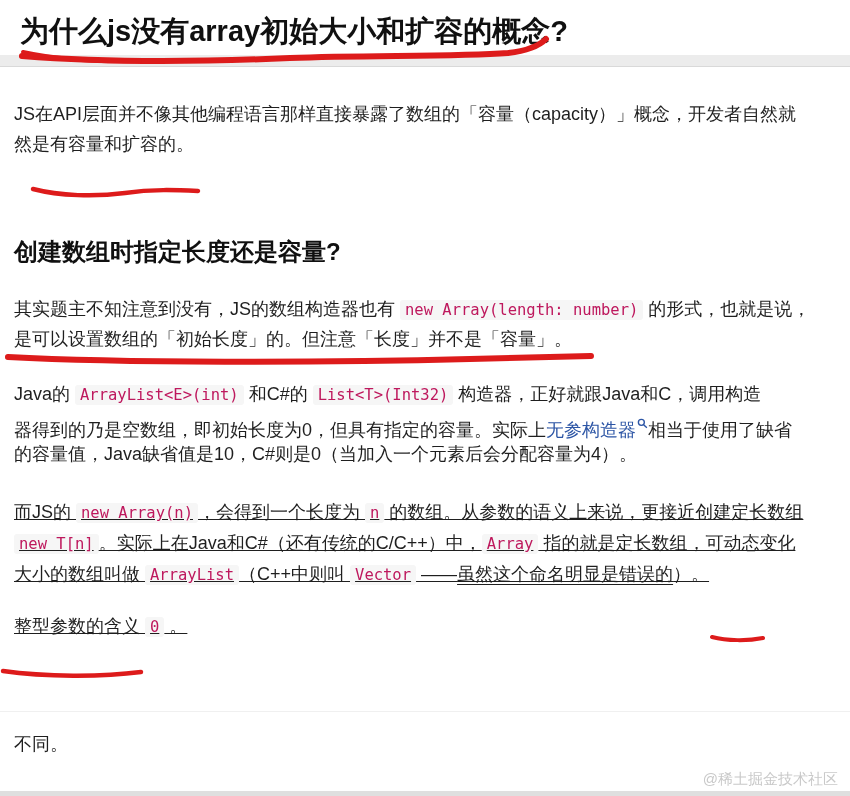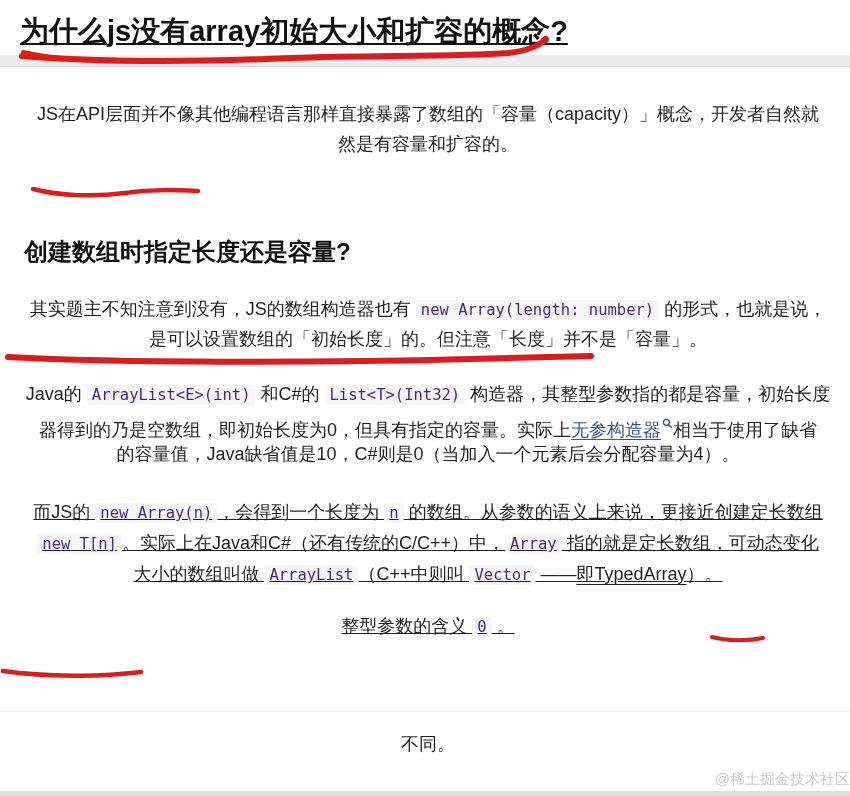--- a/index.html
+++ b/index.html
@@ -8,64 +8,62 @@
     position:relative;
     background:#ffffff;
     font-family:"Liberation Sans","DejaVu Sans",sans-serif;
     color:var(--text,#1f1f1f);
     overflow:hidden;
   }
   .h1 {
     position:absolute; left:20px; top:12px;
     font-size:29px; font-weight:bold; color:#101010;
     white-space:nowrap;
-    text-decoration:underline;
   }
   .band {
     position:absolute; left:0; top:55px; width:850px; height:12px;
     background:var(--band,#ececec);
     border-bottom:1px solid var(--band-border,#d9d9d9);
   }
   .h2 {
-    position:absolute; left:24px; top:236px;
+    position:absolute; left:14px; top:236px;
     font-size:24px; font-weight:bold; color:#101010;
     white-space:nowrap;
   }
-  .para { position:absolute; left:14px; width:828px; font-size:18px;text-align:center; }
+  .para { position:absolute; left:14px; width:828px; font-size:18px; }
   .para .line { height:30px; line-height:30px; white-space:nowrap; }
   .para.lh31 .line { height:31px; line-height:31px;text-decoration:underline; }
   #p1{top:99px} #p2{top:294px} #p3{top:379px}
   #p4{top:497px} #p5{top:611px} #p6{top:729px}
   code.chip {
     font-family:"DejaVu Sans Mono","Liberation Mono",monospace;
     font-size:15.5px;
     background:var(--code-bg,#f6f6f6);
-    color:#4c1d95;
+    color:#be185d;
     padding:1px 5px;
     border-radius:3px;
   }
   a.slink {
     color:var(--link-blue,#2c55a5);
-    text-decoration:underline;
     text-underline-offset:3px;
     text-decoration-thickness:1px;
     cursor:pointer;
   }
   a.slink sup { margin-left:1px; }
   .uline {
     text-decoration:underline;
     text-underline-offset:4px;
     text-decoration-thickness:1px;
   }
   .divider {
     position:absolute; left:0; top:711px; width:850px; height:1px;
     background:var(--divider,#f0f0f0);
   }
   .watermark {
-    position:absolute; right:0; top:770px;
+    position:absolute; right:12px; top:770px;
     font-size:15px; color:var(--watermark,#c9c9c9);
     white-space:nowrap;
   }
   .bottombar {
     position:absolute; left:0; top:791px; width:850px; height:5px;
     background:var(--bottom-bar,#dfdfdf);
   }
   #annotations {
     position:absolute; left:0; top:0; width:850px; height:796px;
     pointer-events:none; z-index:5;
@@ -83,31 +81,31 @@
     <div class="line"><span>然是有容量和扩容的。</span></div>
   </div>
 
 <h2 class="h2">创建数组时指定长度还是容量?</h2>
 
 <div id="p2" class="para">
     <div class="line"><span>其实题主不知注意到没有，JS的数组构造器也有 </span><code class="chip">new Array(length: number)</code><span> 的形式，也就是说，</span></div>
     <div class="line"><span>是可以设置数组的「初始长度」的。但注意「长度」并不是「容量」。</span></div>
   </div>
 <div id="p3" class="para">
-    <div class="line"><span>Java的 </span><code class="chip">ArrayList&lt;E&gt;(int)</code><span> 和C#的 </span><code class="chip">List&lt;T&gt;(Int32)</code><span> 构造器，其整型参数指的都是容量，初始长度</span></div>
+    <div class="line"><span>Java的 </span><code class="chip">ArrayList&lt;E&gt;(int)</code><span> 和C#的 </span><code class="chip">List&lt;T&gt;(Int32)</code><span> 构造器，正好就跟Java和C，调用构造</span></div>
     <div class="line"><span>器得到的乃是空数组，即初始长度为0，但具有指定的容量。实际上</span><a class="slink">无参构造器<sup><svg width="11" height="11" viewBox="0 0 24 24" fill="none" stroke="currentColor" stroke-width="3">
             <circle cx="9.5" cy="9.5" r="6.5"></circle>
             <line x1="14.5" y1="14.5" x2="21.5" y2="21.5"></line>
           </svg></sup></a><span>相当于使用了缺省</span></div>
     <div class="line"><span>的容量值，Java缺省值是10，C#则是0（当加入一个元素后会分配容量为4）。</span></div>
   </div>
 <div id="p4" class="para lh31">
     <div class="line"><span>而JS的 </span><code class="chip">new Array(n)</code><span>，会得到一个长度为 </span><code class="chip">n</code><span> 的数组。从参数的语义上来说，更接近创建定长数组</span></div>
     <div class="line"><code class="chip">new T[n]</code><span>。实际上在Java和C#（还有传统的C/C++）中，</span><code class="chip">Array</code><span> 指的就是定长数组，可动态变化</span></div>
-    <div class="line"><span>大小的数组叫做 </span><code class="chip">ArrayList</code><span>（C++中则叫 </span><code class="chip">Vector</code><span> ——</span><span class="uline">即TypedArray</span><span>）。</span></div>
+    <div class="line"><span>大小的数组叫做 </span><code class="chip">ArrayList</code><span>（C++中则叫 </span><code class="chip">Vector</code><span> ——</span><span class="uline">虽然这个命名明显是错误的</span><span>）。</span></div>
   </div>
 <div id="p5" class="para lh31">
     <div class="line"><span>整型参数的含义 </span><code class="chip">0</code><span> 。</span></div>
   </div>
 
 <div class="divider"></div>
 
 <div id="p6" class="para">
     <div class="line"><span>不同。</span></div>
   </div>

